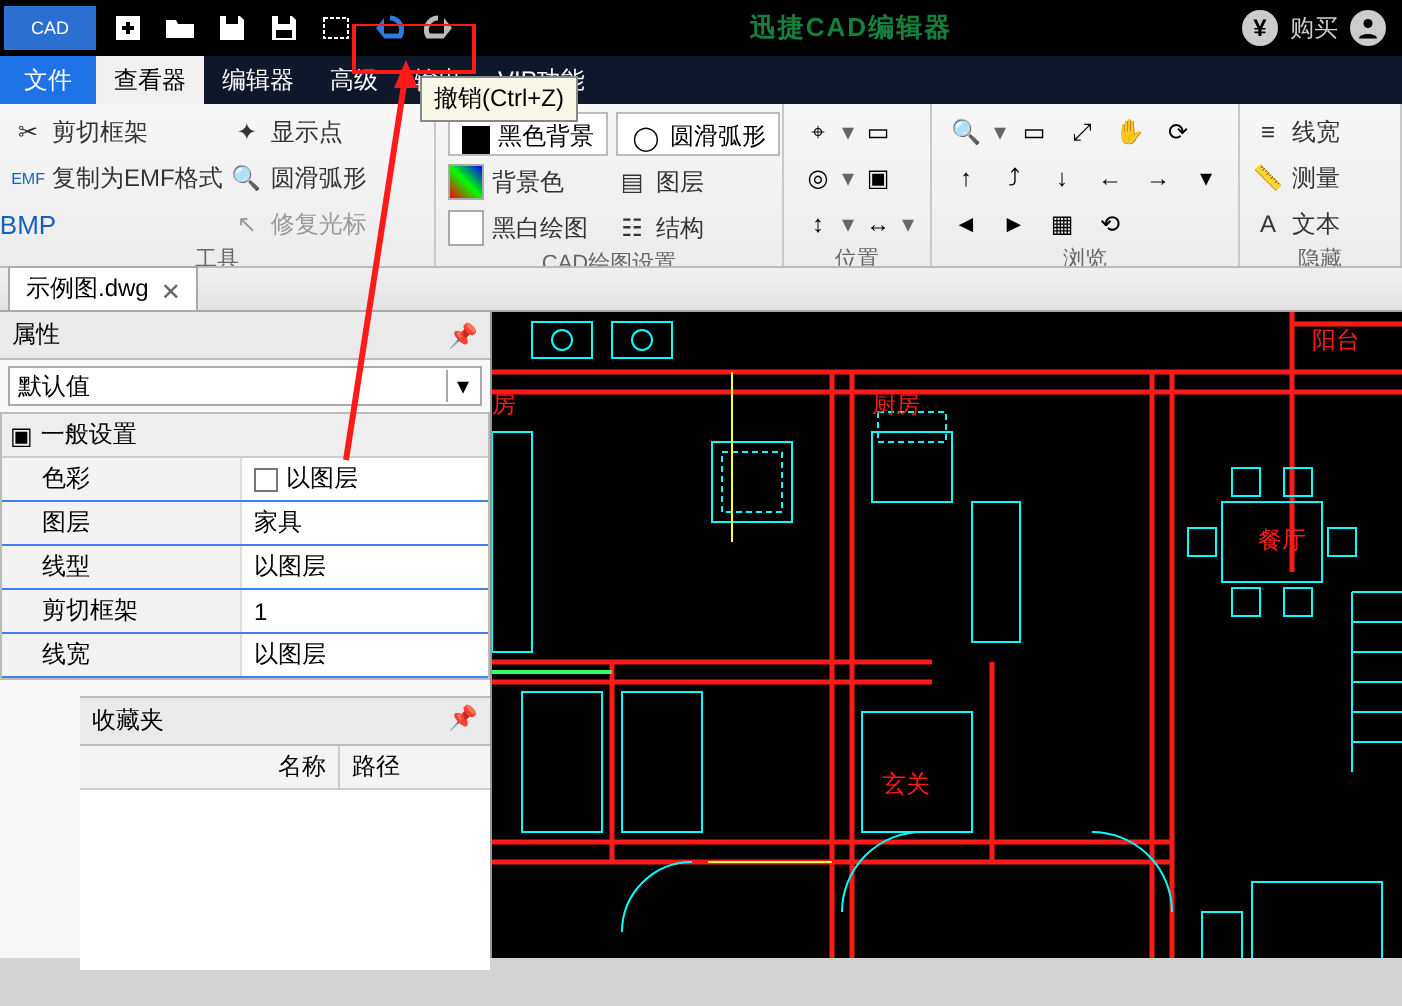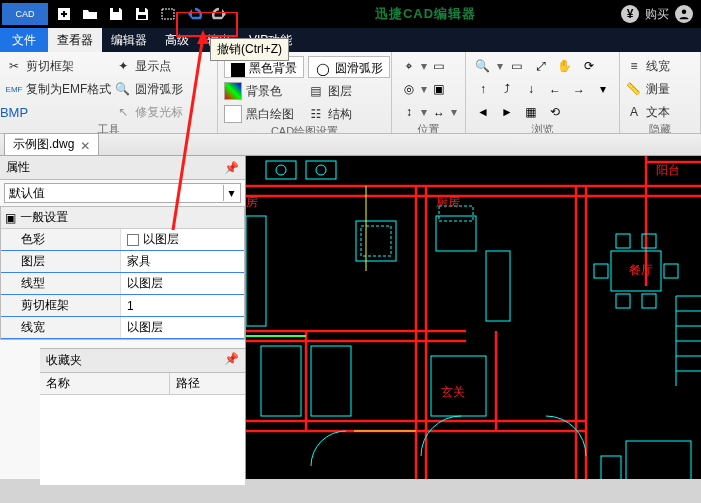--- a/index.html
+++ b/index.html
@@ -64,21 +64,21 @@
   .pg-section { background:#eee; padding:2px 4px; display:flex; align-items:center; gap:4px; font-size:12px; border-bottom:1px solid #ccc;}
   .pg-row { display:flex; border-bottom:1px solid #3b82f6; font-size:12px; }
   .pg-row .k { width:120px; padding:2px 4px 2px 20px; border-right:1px solid #ddd; background:#f3f3f3;}
   .pg-row .v { flex:1; padding:2px 6px; background:#fff; display:flex; align-items:center; gap:4px;}
   .chk { width:12px; height:12px; border:1px solid #777; display:inline-block; }
 
   .favorites { margin-top:8px;padding-left:40px; }
   .fav-head { padding:3px 6px; border-top:1px solid #bbb; border-bottom:1px solid #bbb; background:#eaeaea; display:flex; justify-content:space-between;}
   .fav-cols { display:flex; border-bottom:1px solid #ccc; background:#f4f4f4; }
   .fav-cols > div { padding:2px 6px; }
-  .fav-cols > div:first-child { width:130px; border-right:1px solid #ccc; }
+  .fav-cols > div:first-child { width:130px; border-right:1px solid #ccc;text-align:right; }
   .fav-body { height:90px; background:#fff; }
 
   
   .canvas-wrap { flex:1; position:relative; background:#000; overflow:hidden; }
   .canvas-wrap svg { position:absolute; top:0; left:0; }
 </style>
 </head>
 <body>
 
 <div class="titlebar">

